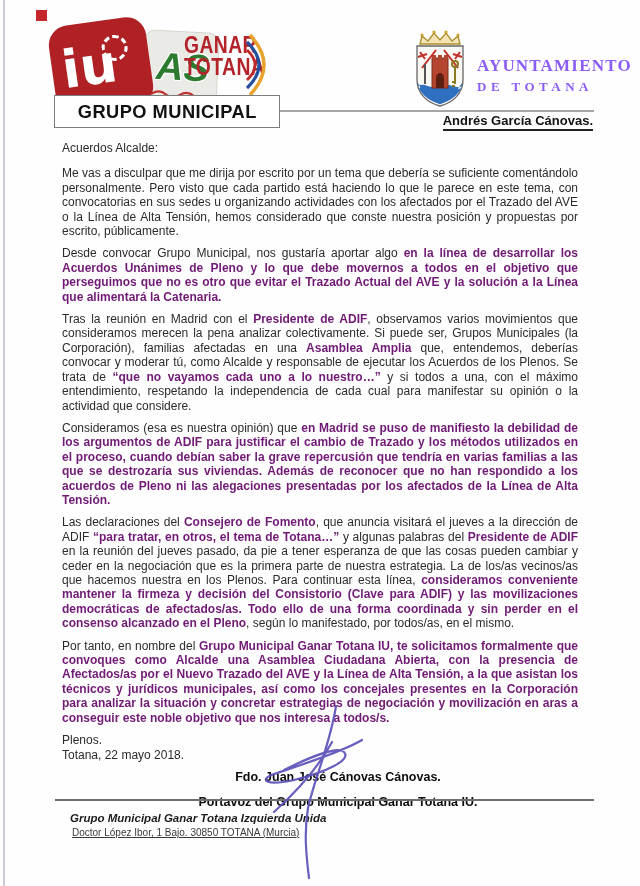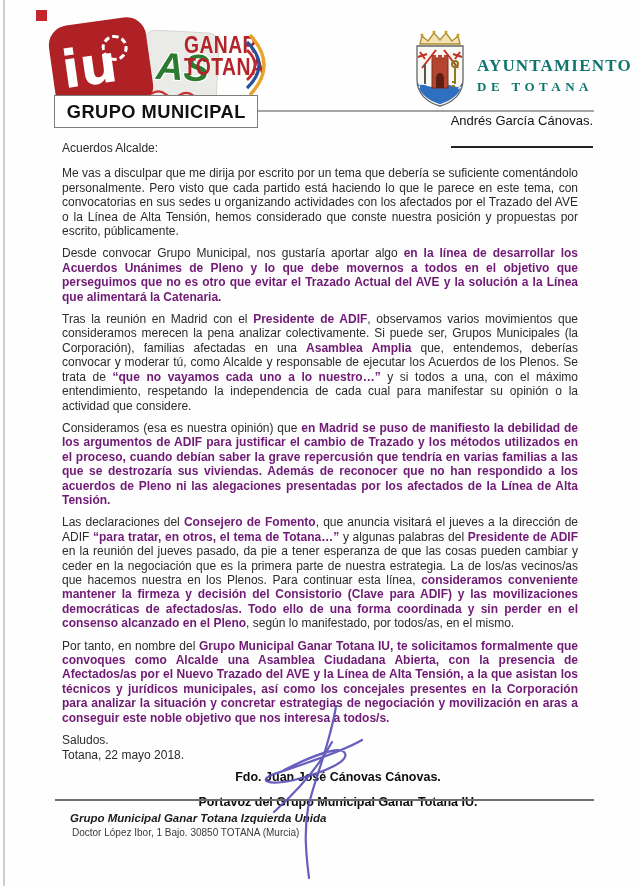--- a/index.html
+++ b/index.html
@@ -38,41 +38,41 @@
   .brand {
     position:absolute; left:184px; top:34px; z-index:4;
     color:#b5232a; font-weight:800; font-size:23px; line-height:22px;
     letter-spacing:0.5px; transform:scaleX(0.84); transform-origin:left top;
     font-family:"Liberation Sans", sans-serif;
   }
   .swoosh { position:absolute; left:246px; top:33px; z-index:4; }
 
   
   .group-box {
-    position:absolute; left:54px; top:95px; width:204px; height:33px;
+    position:absolute; left:54px; top:95px; width:226px; height:33px;
     border:1px solid #7c7c7c; background:#fff; z-index:5;
     display:flex; align-items:center; justify-content:center;
   }
   .group-box span {
     font-weight:800; font-size:19px; color:#111; letter-spacing:0.5px;
     transform:scaleX(0.96); white-space:nowrap;
   }
   .header-rule { position:absolute; left:248px; top:110px; width:346px; height:2px; background:#a5a5a5; }
 
   
   .coat { position:absolute; left:408px; top:28px; }
   .muni {
-    position:absolute; left:477px; top:56px; color:#0f766e;
+    position:absolute; left:477px; top:56px; color:#8b5cf6;
     font-family:"Liberation Serif", serif; font-weight:700;
   }
   .muni .l1 { font-size:17px; letter-spacing:1.2px; }
   .muni .l2 { font-size:13px; letter-spacing:4.5px; margin-top:3px; }
   .addressee {
-    position:absolute; right:47px; top:113px; font-size:13px; font-weight:normal; color:#111;
-    border-bottom:2px solid #222; padding-bottom:18px;
+    position:absolute; right:47px; top:113px; font-size:13px; font-weight:bold; color:#111;
+    border-bottom:2px solid #222; padding-bottom:1px;
   }
 
   
   .letter {
     position:absolute; left:62px; top:141px; width:516px;
     font-size:12px; line-height:14.4px; text-align:justify; color:#2b2b2b;
   }
   .letter b { color:#701a75; }
   .greeting { margin-bottom:11px; text-align:left; }
   .para { margin-bottom:8px; }
@@ -80,21 +80,21 @@
   .sig-line { text-align:center; padding-left:36px; font-weight:bold; color:#0d0d0d; font-size:12.5px; }
   .sig-line.first { margin-top:7px; }
   .sig-line.second { margin-top:11px; }
 
   .signature-svg { position:absolute; left:250px; top:690px; z-index:8; pointer-events:none; }
 
   
   .footer { position:absolute; left:55px; top:799px; width:539px; }
   .footer-rule { width:100%; height:2px; background:#6f6f6f; }
   .footer-org { margin:11px 0 3px 15px; font-size:11.5px; font-weight:bold; font-style:italic; color:#1c1c1c; }
-  .footer-addr, .footer-tel { margin-left:17px; font-size:10px; line-height:12.5px; color:#3a3a3a; }
+  .footer-addr, .footer-tel { margin-left:17px; font-size:10px; line-height:12.5px; color:#3a3a3a;text-decoration:underline; }
 </style>
 </head>
 <body>
 
 <div class="page">
   <div class="scan-edge"></div>
   <div class="corner-mark"></div>
 
   <div class="as-box">
     <div class="as-letters">AS</div>
@@ -157,21 +157,21 @@
 
   <div class="letter">
     <p class="greeting">Acuerdos Alcalde:</p>
 
   <p class="para"><span>Me vas a disculpar que me dirija por escrito por un tema que debería se suficiente comentándolo personalmente. Pero visto que cada partido está haciendo lo que le parece en este tema, con convocatorias en sus sedes u organizando actividades con los afectados por el Trazado del AVE o la Línea de Alta Tensión, hemos considerado que conste nuestra posición y propuestas por escrito, públicamente.</span></p>
       <p class="para"><span>Desde convocar Grupo Municipal, nos gustaría aportar algo </span><b>en la línea de desarrollar los Acuerdos Unánimes de Pleno y lo que debe movernos a todos en el objetivo que perseguimos que no es otro que evitar el Trazado Actual del AVE y la solución a la Línea que alimentará la Catenaria.</b></p>
       <p class="para"><span>Tras la reunión en Madrid con el </span><b>Presidente de ADIF</b><span>, observamos varios movimientos que consideramos merecen la pena analizar colectivamente. Si puede ser, Grupos Municipales (la Corporación), familias afectadas en una </span><b>Asamblea Amplia</b><span> que, entendemos, deberías convocar y moderar tú, como Alcalde y responsable de ejecutar los Acuerdos de los Plenos. Se trata de </span><b>“que no vayamos cada uno a lo nuestro…”</b><span> y si todos a una, con el máximo entendimiento, respetando la independencia de cada cual para manifestar su opinión o la actividad que considere.</span></p>
       <p class="para"><span>Consideramos (esa es nuestra opinión) que </span><b>en Madrid se puso de manifiesto la debilidad de los argumentos de ADIF para justificar el cambio  de Trazado y los métodos utilizados en el proceso, cuando debían saber la grave repercusión que tendría en varias familias a las que se destrozaría sus viviendas. Además de reconocer que no han respondido a los acuerdos de Pleno ni las alegaciones presentadas por los afectados de la Línea de Alta Tensión.</b></p>
       <p class="para"><span>Las declaraciones del </span><b>Consejero de Fomento</b><span>, que anuncia visitará el jueves a la dirección de ADIF </span><b>“para tratar, en otros, el tema de Totana…”</b><span> y algunas palabras del </span><b>Presidente de ADIF</b><span> en la reunión del jueves pasado, da pie a tener esperanza de que las cosas pueden cambiar y ceder en la negociación que es la primera parte de nuestra estrategia. La de los/as vecinos/as que hacemos nuestra en los Plenos. Para continuar esta línea, </span><b>consideramos conveniente mantener la firmeza y decisión del Consistorio (Clave para ADIF) y las movilizaciones democráticas de afectados/as. Todo ello de una forma coordinada y sin perder en el consenso alcanzado en el Pleno</b><span>, según lo manifestado, por todos/as, en el mismo.</span></p>
       <p class="para"><span>Por tanto, en nombre del </span><b>Grupo Municipal Ganar Totana IU, te solicitamos formalmente que convoques como Alcalde una Asamblea Ciudadana Abierta, con la presencia de Afectados/as por el Nuevo Trazado del AVE y la Línea de Alta Tensión, a la que asistan los técnicos y jurídicos municipales, así como los concejales presentes en la Corporación para analizar la situación y concretar estrategias de negociación y movilización en aras a conseguir este noble objetivo que nos interesa a todos/s.</b></p>
-      <div class="closing-line">Saludos.</div>
+      <div class="closing-line">Plenos.</div>
       <div class="closing-line">Totana, 22 mayo 2018.</div>
       <div class="sig-line first">Fdo. Juan José Cánovas Cánovas.</div>
       <div class="sig-line second">Portavoz del Grupo Municipal Ganar Totana  IU.</div>
     </div>
 
   <svg class="signature-svg" width="170" height="192" viewBox="0 0 170 192">
     <g fill="none" stroke="#5b51b8" stroke-width="2.2" stroke-linecap="round" opacity="0.92">
       <path d="M86,16 C80,55 64,90 58,118 C54,142 56,164 59,188"></path>
       <path d="M112,50 C92,62 48,76 24,84 C8,90 16,96 44,90 C76,82 102,70 94,62 C88,56 60,67 34,80"></path>
       <path d="M82,52 C68,78 44,104 24,122"></path>

